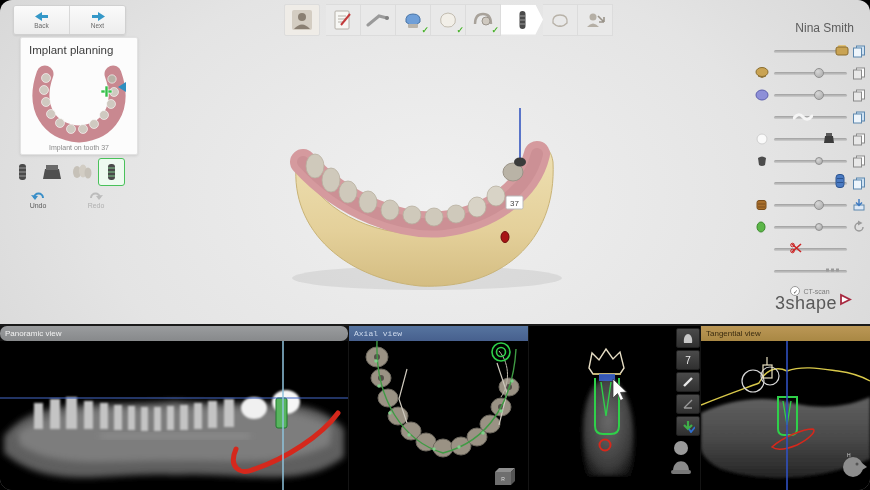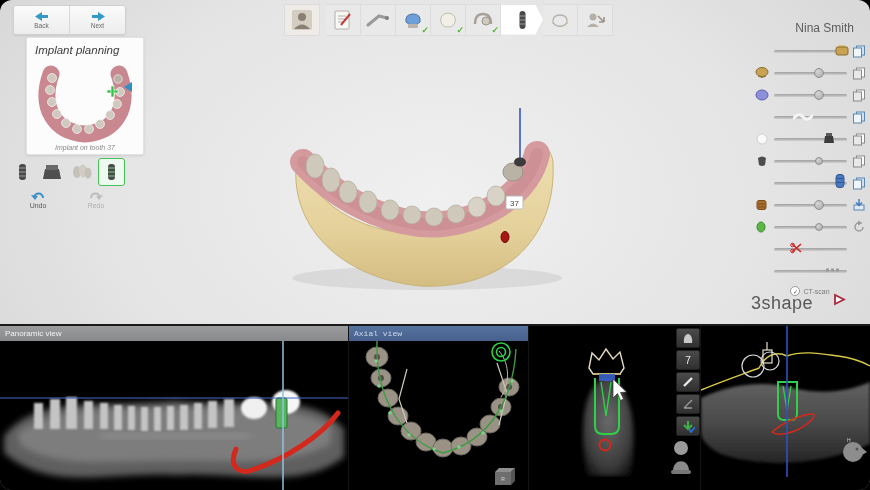--- a/index.html
+++ b/index.html
@@ -4,21 +4,21 @@
 <style>
   html,body{margin:0;padding:0;background:#000;font-family:"Liberation Sans",sans-serif;}
   .screen{position:relative;width:870px;height:490px;border-radius:12px;overflow:hidden;
     background:radial-gradient(ellipse at 50% 40%, #f0f0f0 0%, #e4e4e4 55%, #d2d2d2 100%);}
   
   .nav-group{position:absolute;left:13px;top:5px;display:flex;border:1px solid #d0d0d0;border-radius:3px;overflow:hidden;box-shadow:0 1px 2px rgba(0,0,0,.08);}
   .nav-btn{width:55px;height:28px;background:linear-gradient(#fbfbfb,#ededed);display:flex;flex-direction:column;align-items:center;justify-content:center;gap:1px;cursor:default;}
   .nav-btn + .nav-btn{border-left:1px solid #d8d8d8;}
   .nav-btn .lbl{font-size:6.5px;color:#6a6a6a;}
   
-  .left-card{position:absolute;left:26px;top:37px;width:116px;height:116px;background:#fcfcfc;border:1px solid #e2e2e2;border-radius:2px;box-shadow:0 1px 3px rgba(0,0,0,.10);font-style:italic;}
+  .left-card{position:absolute;left:20px;top:37px;width:116px;height:116px;background:#fcfcfc;border:1px solid #e2e2e2;border-radius:2px;box-shadow:0 1px 3px rgba(0,0,0,.10);}
   .left-card .title{font-size:11.5px;color:#3c3c3c;padding:6px 0 0 8px;}
   .left-card .caption{position:absolute;left:0;right:0;bottom:3px;text-align:center;font-size:7px;color:#8a8a8a;}
   .arch-svg{position:absolute;left:8px;top:26px;}
   
   .tool-row{position:absolute;left:9px;top:158px;width:116px;display:flex;justify-content:space-between;}
   .tool-btn{width:25px;height:26px;display:flex;align-items:center;justify-content:center;border-radius:3px;border:1px solid transparent;}
   .tool-btn.selected{border:1.5px solid #49c15a;background:#eefaf0;}
   
   .ur-row{position:absolute;left:9px;top:190px;width:116px;display:flex;justify-content:space-around;}
   .ur-btn{display:flex;flex-direction:column;align-items:center;gap:1px;}
@@ -39,36 +39,36 @@
   .srow .licon{width:16px;height:14px;display:flex;align-items:center;justify-content:center;flex:none;}
   .srow .track{position:relative;flex:1;height:3px;background:linear-gradient(#9f9f9f,#cfcfcf);border-radius:2px;margin:0 4px;}
   .srow .handle-dot{position:absolute;top:50%;transform:translate(-50%,-50%);width:8px;height:8px;border-radius:50%;background:radial-gradient(circle at 35% 30%,#d6d6d6,#a8a8a8);border:1px solid #8f8f8f;}
   .srow .handle-dot.small{width:6px;height:6px;}
   .srow .handle-ico{position:absolute;top:50%;transform:translate(-50%,-50%);}
   .srow .ricon{width:15px;height:15px;flex:none;display:flex;align-items:center;justify-content:center;}
   .panel-footer{display:flex;align-items:center;gap:3px;justify-content:center;margin-top:4px;}
   .panel-footer .radio{width:8px;height:8px;border:1px solid #9a9a9a;border-radius:50%;background:#fff;display:inline-flex;align-items:center;justify-content:center;font-size:6px;color:#4a4a4a;}
   .panel-footer .lbl{font-size:7px;color:#7a7a7a;}
   
-  .brand{position:absolute;right:24px;top:293px;display:flex;align-items:flex-start;gap:20px;}
+  .brand{position:absolute;right:18px;top:293px;display:flex;align-items:flex-start;gap:2px;}
   .brand .txt{font-size:18px;color:#595959;letter-spacing:.5px;}
   
   .jaw3d{position:absolute;left:285px;top:100px;}
   
   .views{position:absolute;left:0;top:324px;width:870px;height:166px;display:flex;gap:1px;background:#141414;border-top:2px solid #1a1a1a;box-sizing:border-box;}
   .view{display:flex;flex-direction:column;}
   .view-header{height:15px;line-height:15px;font-size:8px;padding:0 5px;display:flex;align-items:center;color:#efefef;}
   .view-header .vh-label{flex:1;}
   .vh-icons{display:flex;gap:5px;align-items:center;}
   .vh-ic{width:9px;height:8px;border:1px solid #33505e;box-sizing:border-box;}
   .vh-ic.film{background:linear-gradient(90deg,#33505e 2px,transparent 2px,transparent 7px,#33505e 7px);}
   .vh-ic.play{border:none;width:0;height:0;border-left:6px solid #33505e;border-top:4px solid transparent;border-bottom:4px solid transparent;}
   .vh-ic.panes{border-top:3px solid #33505e;}
   .view-body{flex:1;background:#000;position:relative;overflow:hidden;}
-  .vh-pano{background:linear-gradient(#9a9c9e,#87898b);color:#f2f2f2;}
+  .vh-pano{background:linear-gradient(#9a9c9e,#87898b);color:#f2f2f2;border-radius:7px;}
   .vh-axial{background:linear-gradient(#56749f,#47608e);color:#cdd9ec;font-family:Liberation Mono, monospace;}
   .vh-ortho{background:linear-gradient(#bad4e2,#a3c3d4);color:#2e4a58;}
   .vh-tang{background:linear-gradient(#bb9756,#a98844);color:#3a2c10;}
   
   .ortho-tools{position:absolute;right:0;top:2px;width:24px;display:flex;flex-direction:column;gap:2px;align-items:center;}
   .ot-btn{width:22px;height:18px;background:linear-gradient(#4a4a4a,#303030);border:1px solid #202020;border-radius:2px;display:flex;align-items:center;justify-content:center;}
 </style>
 </head>
 <body>
 
@@ -605,20 +605,23 @@
               <svg width="13" height="13" viewBox="0 0 13 13">
                 <path d="M6,1 L6,8 M2,5 L6,9 L10,5" stroke="#3fae49" stroke-width="2.2" fill="none"></path>
                 <path d="M7,9 L9,12 L13,7" stroke="#2f6fd0" stroke-width="1.8" fill="none"></path>
               </svg>
             </div>
         </div>
       </div>
     </div>
 
     <div class="view" style="width:169px">
+      <div class="view-header vh-tang">
+        <span class="vh-label">Tangential view</span>
+      </div>
       <div class="view-body">
         <svg width="169" height="151" viewBox="0 0 169 151">
           <defs>
             <linearGradient id="tg" x1="0" y1="0" x2="0" y2="1">
               <stop offset="0" stop-color="#606060"></stop>
                 <stop offset="0.5" stop-color="#4a4a4a"></stop>
                 <stop offset="1" stop-color="#242424"></stop>
             </linearGradient>
             <filter id="tb">
                 <feGaussianBlur stdDeviation="1.5"></feGaussianBlur>

